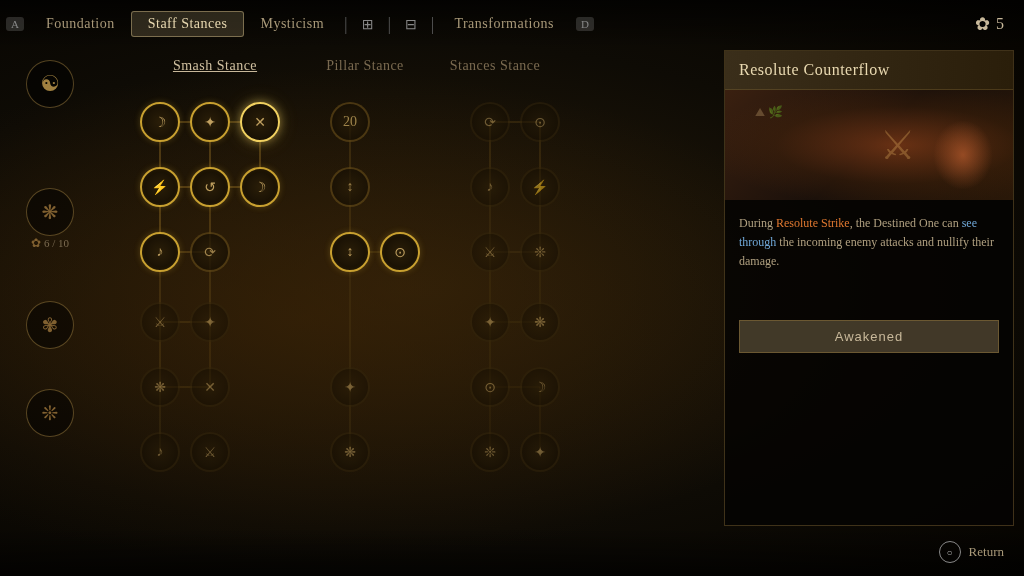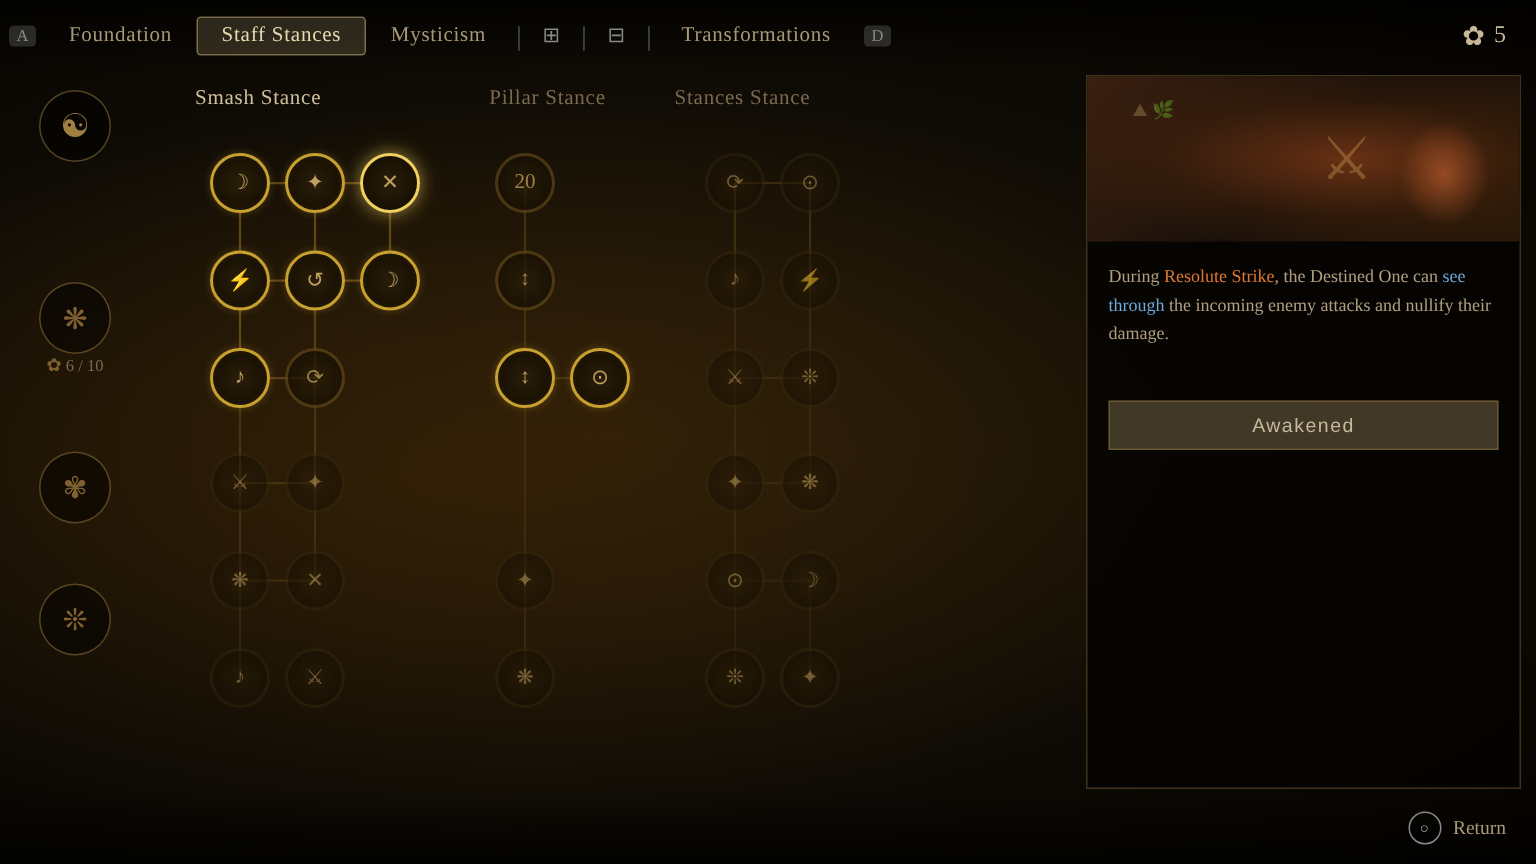--- a/index.html
+++ b/index.html
@@ -198,21 +198,21 @@
       color: #e07830;
     }
 
     .highlight-blue {
       color: #70a8d8;
     }
 
     .awakened-btn {
       display: block;
       width: calc(100% - 28px);
-      margin: 10px 14px;
+      margin: 24px 14px;
       padding: 8px;
       background: rgba(80,70,50,0.8);
       border: 1px solid rgba(150,120,60,0.5);
       color: #c8b89a;
       text-align: center;
       font-size: 13px;
       letter-spacing: 1px;
       cursor: pointer;
     }
 
@@ -387,21 +387,21 @@
   <div style="margin-top: 20px;">
     <div class="sidebar-symbol">
       <span class="flower-sym">❊</span>
     </div>
   </div>
 </div>
 
 <div class="skill-tree-container">
 
   <div class="col-headers">
-    <div style="width: 170px; ">
+    <div style="width: 170px; text-align: center; text-decoration: underline;">
       <span class="col-header" style="color: #d0c0a0;">Smash Stance</span>
     </div>
     <div style="width: 130px; text-align: center;">
       <span class="col-header" style="color: #7a6a50;">Pillar Stance</span>
     </div>
     <div style="width: 130px; text-align: center;">
       <span class="col-header" style="color: #7a6a50;">Stances Stance</span>
     </div>
   </div>
 
@@ -504,20 +504,23 @@
     <div class="skill-node dim-ring" style="left:410px; top:305px;">⊙</div>
     <div class="skill-node dim-ring" style="left:460px; top:305px;">☽</div>
 
     <div class="skill-node dim-ring" style="left:410px; top:370px;">❊</div>
     <div class="skill-node dim-ring" style="left:460px; top:370px;">✦</div>
 
   </div>
 </div>
 
 <div class="right-panel">
+  <div class="panel-title-bar">
+    <div class="panel-title">Resolute Counterflow</div>
+  </div>
 
   <div class="panel-image">
 
     <div style="position:absolute; bottom:10px; right:20px; width:60px; height:70px; background: radial-gradient(ellipse, rgba(200,100,50,0.6) 0%, transparent 70%); border-radius: 50%;"></div>
     <div style="position:absolute; top:15px; left:30px; font-size:12px; color:rgba(150,120,80,0.5);">⛰ 🌿</div>
   </div>
 
   <div class="panel-body">
     <p>
       <span>During </span><span class="highlight-orange">Resolute Strike</span><span>, the Destined One can </span><span class="highlight-blue">see through</span><span> the incoming enemy attacks and nullify their damage.</span>

